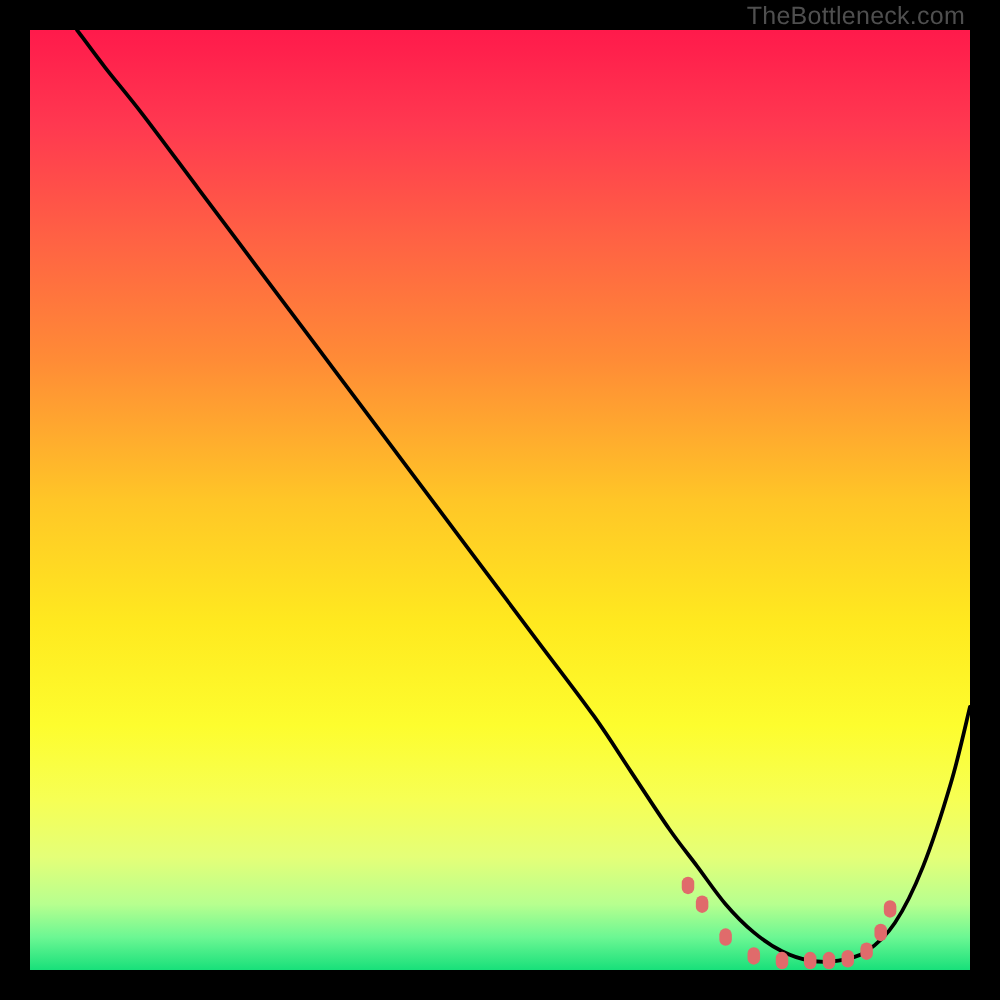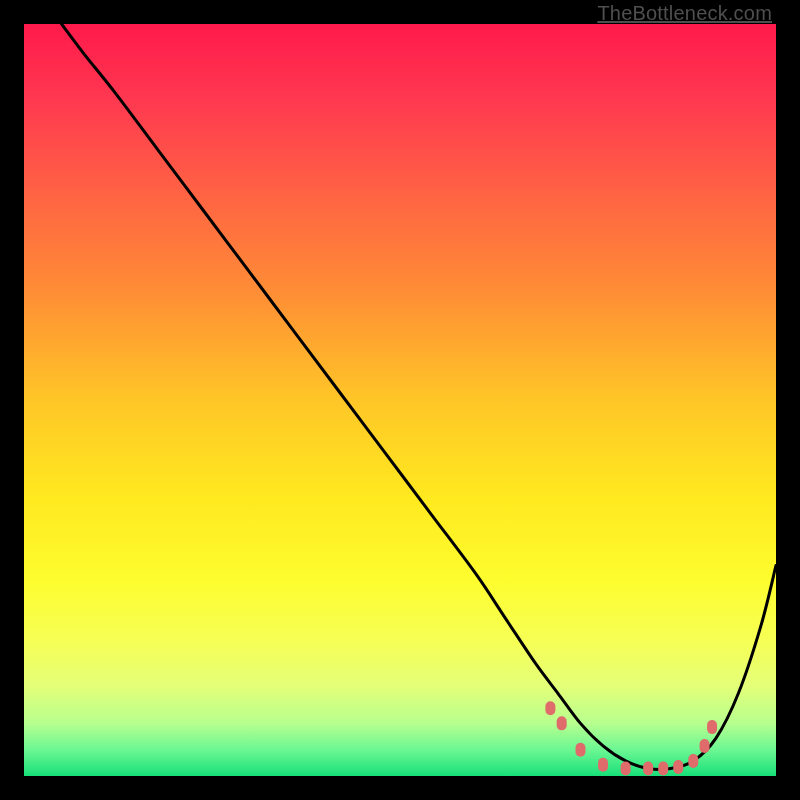--- a/index.html
+++ b/index.html
@@ -27,21 +27,20 @@
   }
   .watermark {
     position: absolute;
     top: 2px;
     right: 28px;
     font-family: Arial, Helvetica, sans-serif;
     font-size: 20px;
     color: #4f4f4f;
     font-weight: 400;
     letter-spacing: 0.2px;
-    text-decoration: underline;
   }
   svg { display: block; }
 </style>
 </head>
 <body>
 
 <div class="frame">
   <svg class="plot-area" viewBox="0 0 752 752">
     <defs>
       <linearGradient id="bg-grad" x1="0" y1="0" x2="0" y2="1">

